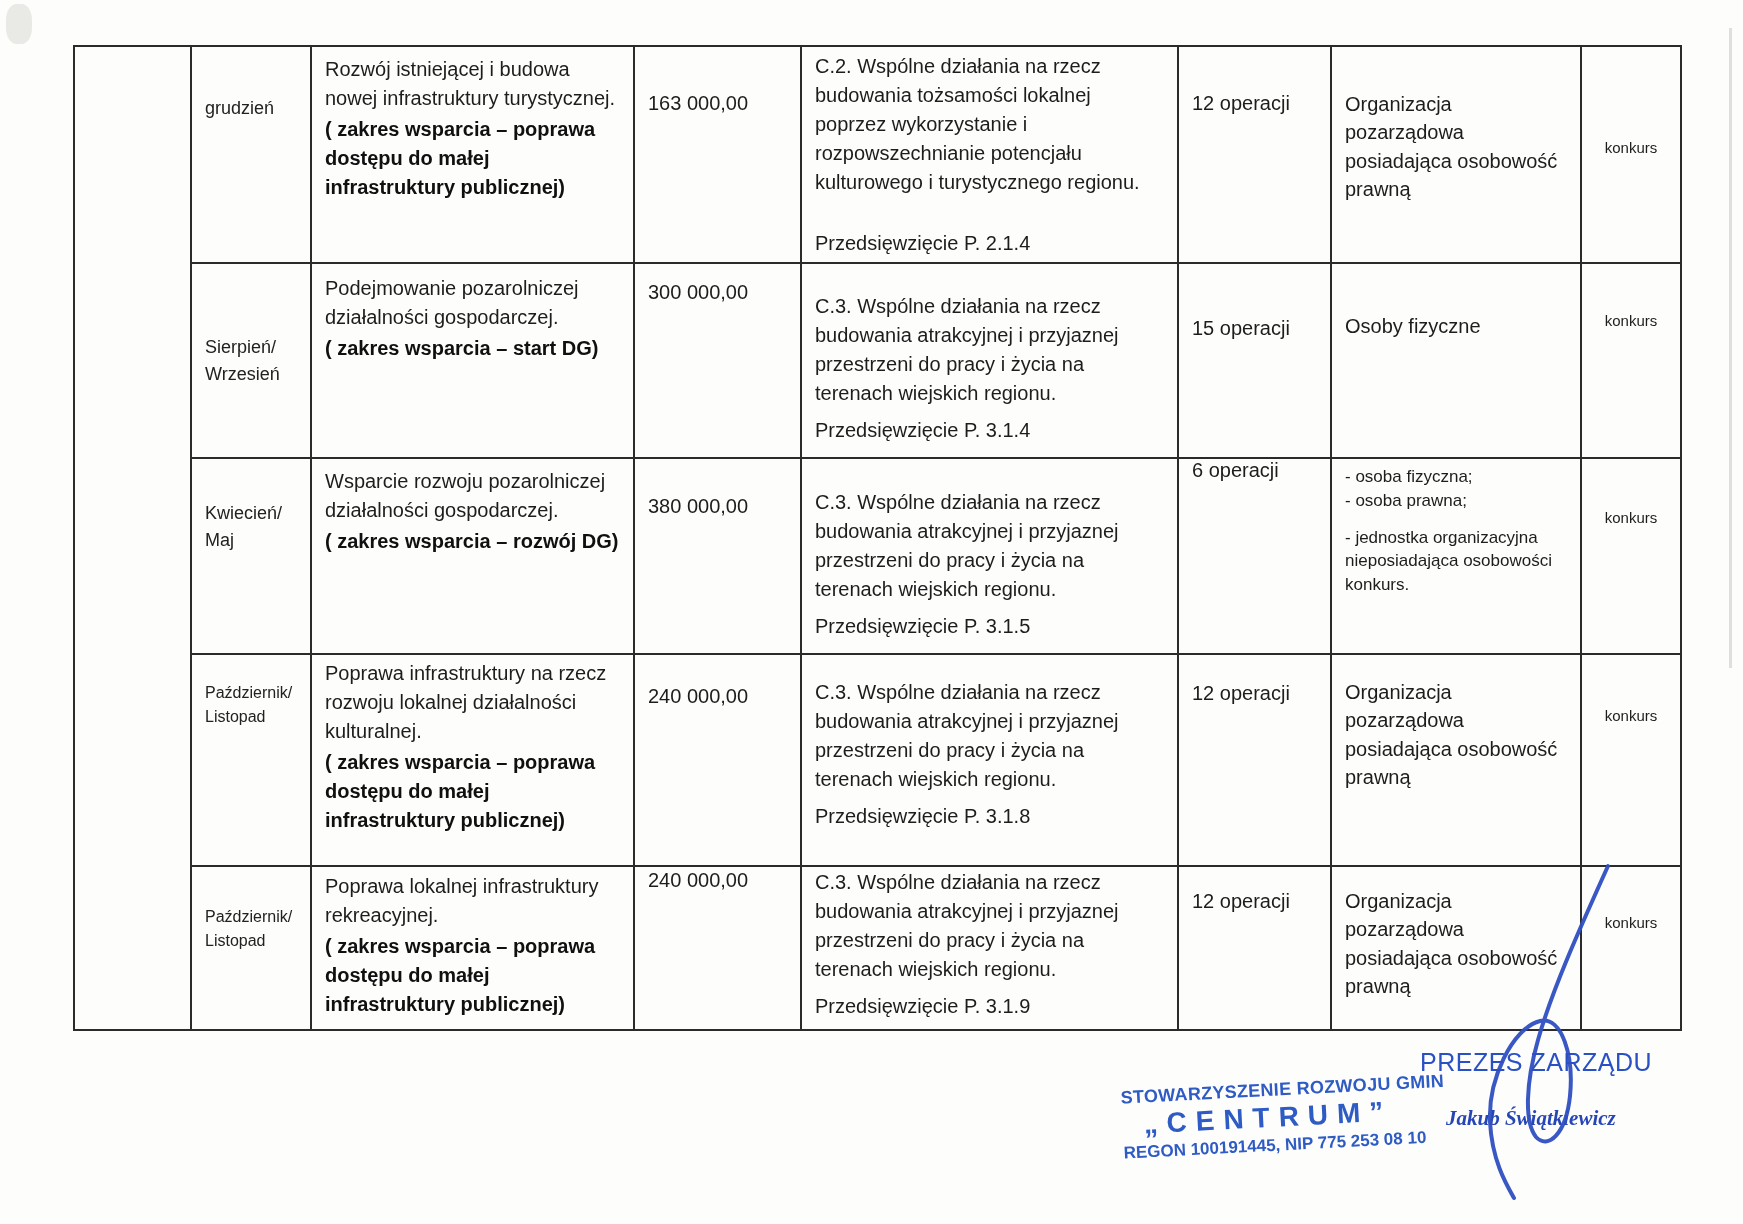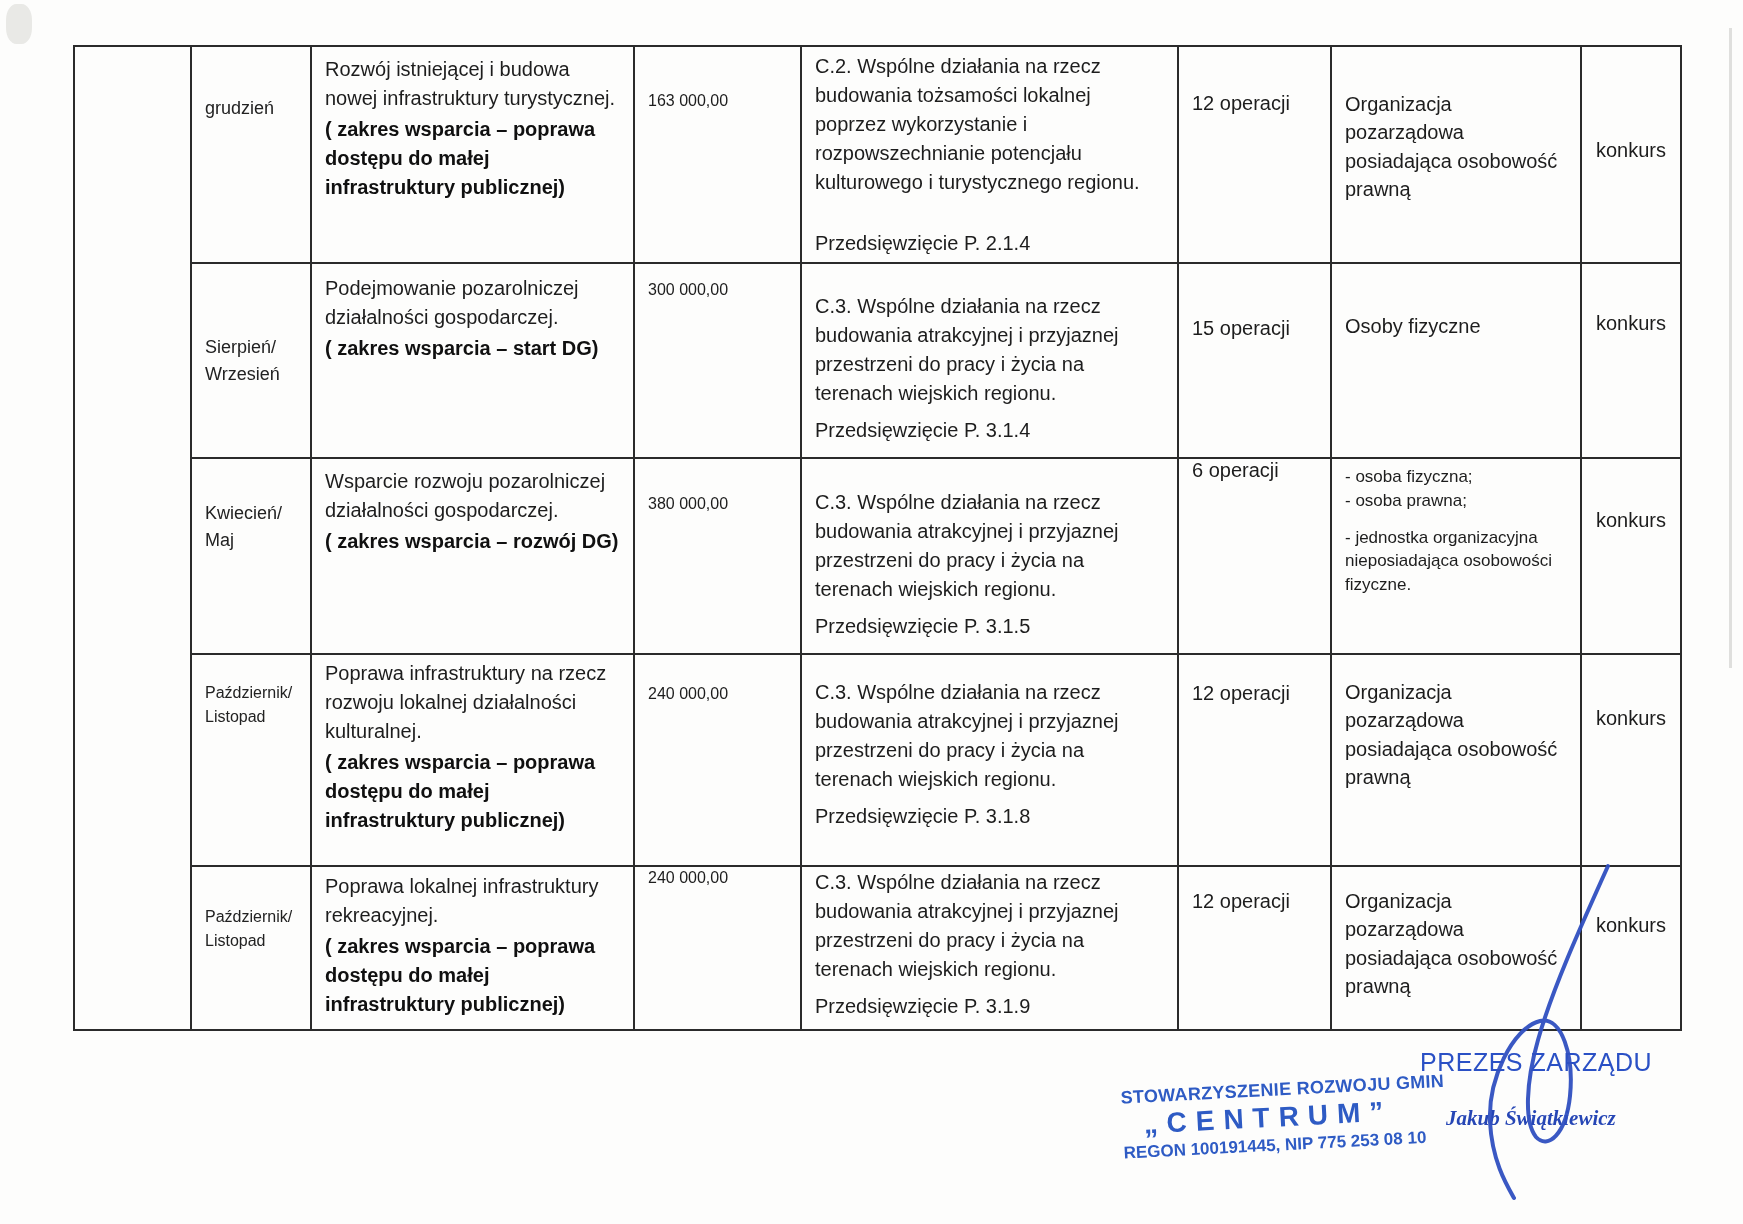--- a/index.html
+++ b/index.html
@@ -29,26 +29,26 @@
   tr.r2{height:195px}
   tr.r3{height:196px}
   tr.r4{height:212px}
   tr.r5{height:164px}
 
   .c-empty{background:transparent;}
   .c-month{font-size:18px;line-height:1.5;color:#222;}
   .c-month div{white-space:pre-line;}
   .c-scope{font-size:20px;line-height:1.45;}
   .scope-bold{font-weight:bold;color:#101010;}
-  .c-amount{font-size:16px;}
+  .c-amount{font-size:20px;}
   .c-goal{font-size:20px;line-height:1.45;}
   .goal-project{margin-top:8px;}
   .c-ops{font-size:20px;}
   .c-ben{font-size:20px;line-height:1.42;}
-  .c-mode{font-size:20px;text-align:center;}
+  .c-mode{font-size:15px;text-align:center;}
 
   
   .r1 .c-month{padding-top:48px}
   .r2 .c-month{padding-top:70px}
   .r3 .c-month{padding-top:41px}
   .r4 .c-month{padding-top:26px;font-size:16px}
   .r5 .c-month{padding-top:38px;font-size:16px}
 
   .r1 .c-scope{padding-top:8px}
   .r2 .c-scope{padding-top:10px}
@@ -215,21 +215,21 @@
       <td class="c-goal">
         <div class="goal-text">C.3. Wspólne działania na rzecz budowania atrakcyjnej i przyjaznej przestrzeni do pracy i życia na terenach wiejskich regionu.</div>
         <div class="goal-project">Przedsięwzięcie P. 3.1.5</div>
       </td>
       <td class="c-ops">
             <div>6 operacji</div>
           </td>
       <td class="c-ben">
         <div class="ben-line">- osoba fizyczna;</div>
         <div class="ben-line">- osoba prawna;</div>
-        <div class="ben-line ben-gap">- jednostka organizacyjna nieposiadająca osobowości fizyczne.</div>
+        <div class="ben-line ben-gap">- jednostka organizacyjna nieposiadająca osobowości konkurs.</div>
       </td>
       <td class="c-mode">
             <div>konkurs</div>
           </td>
     </tr>
 
     <tr class="r4">
       <td class="c-month">
             <div>Październik/
 Listopad</div>

